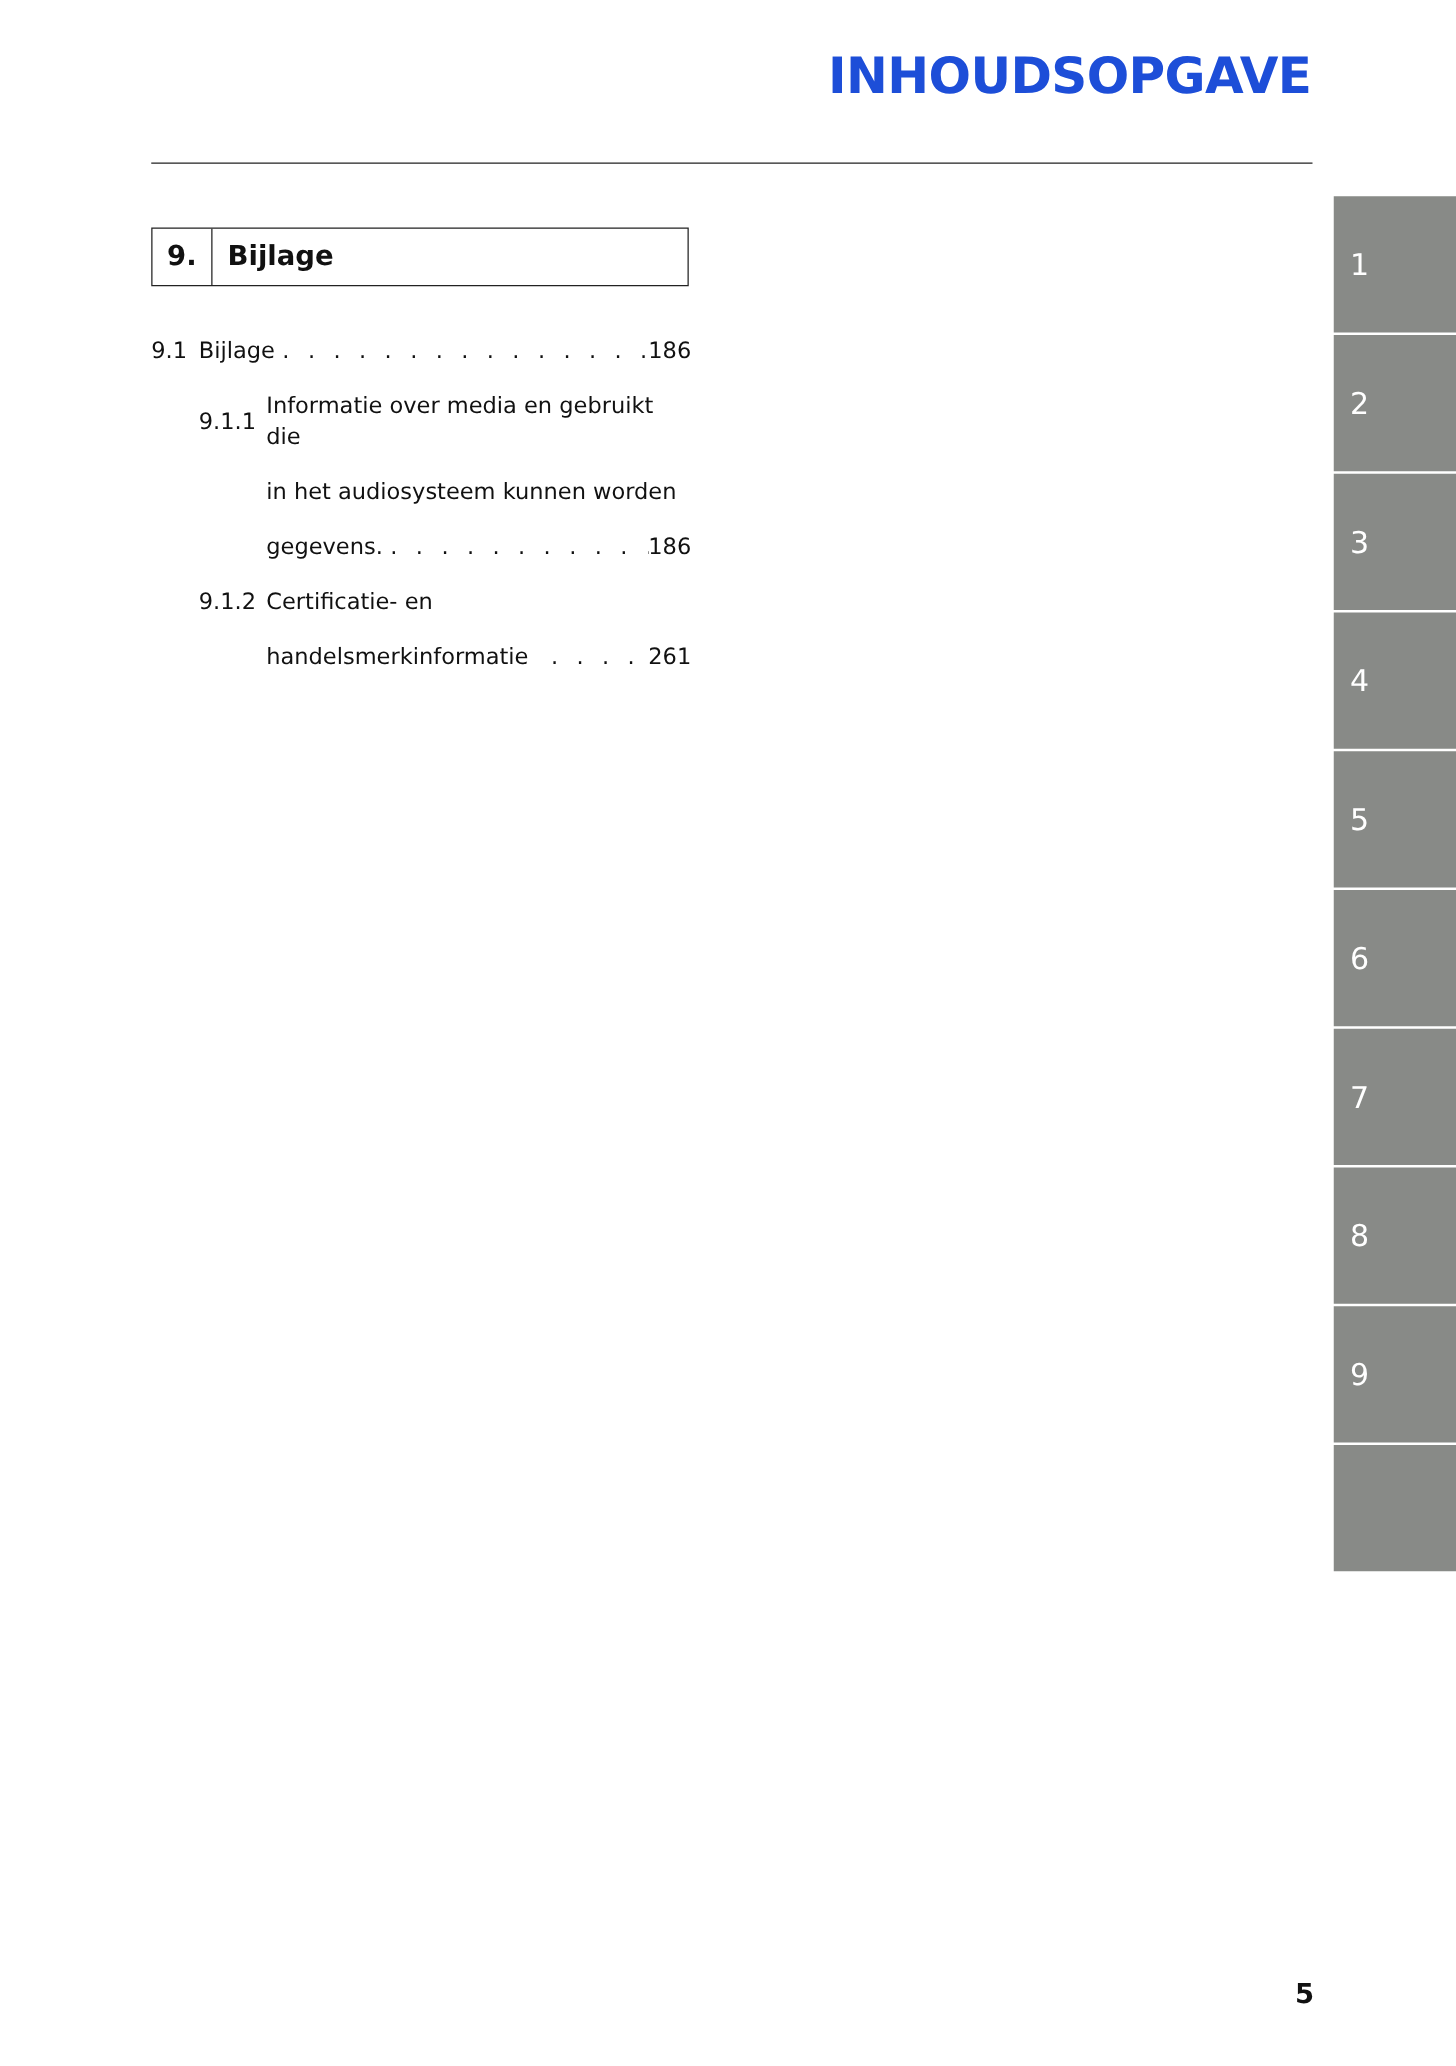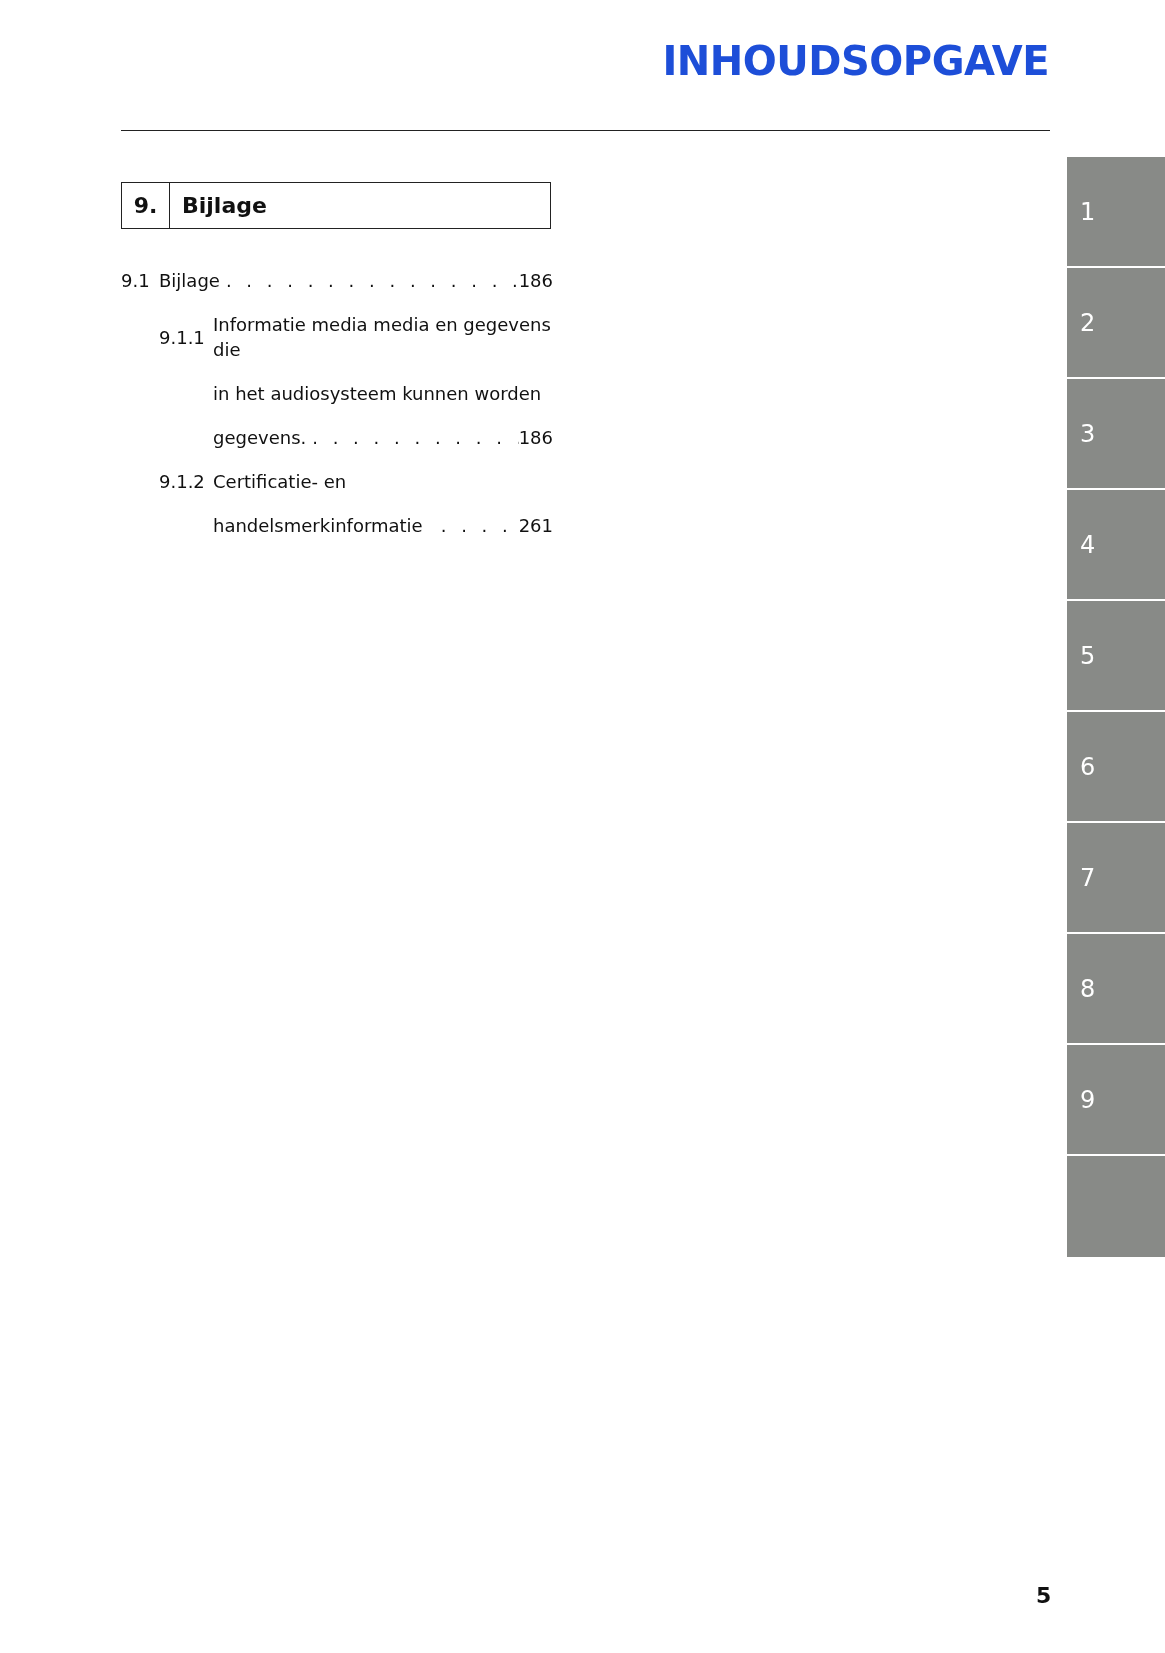--- a/index.html
+++ b/index.html
@@ -60,21 +60,21 @@
     <span class="txt">
         <span>Bijlage</span>
         <span class="dots">. . . . . . . . . . . . . . . . . . . . . . . . . . . . . . . . .</span>
       </span>
     <span class="pg">186</span>
   </div>
 
   <div>
     <div class="row indent2">
       <span class="num2">9.1.1</span>
-      <span>Informatie media media en gegevens die</span>
+      <span>Informatie over media en gebruikt die</span>
     </div>
     <div class="row cont">
       <span>in het audiosysteem kunnen worden</span>
     </div>
     <div class="row cont">
       <span class="txt">
           <span>gegevens.</span>
           <span class="dots">. . . . . . . . . . . . . . . . . . . . . . . . . . . . . . . . .</span>
         </span>
       <span class="pg">186</span>

